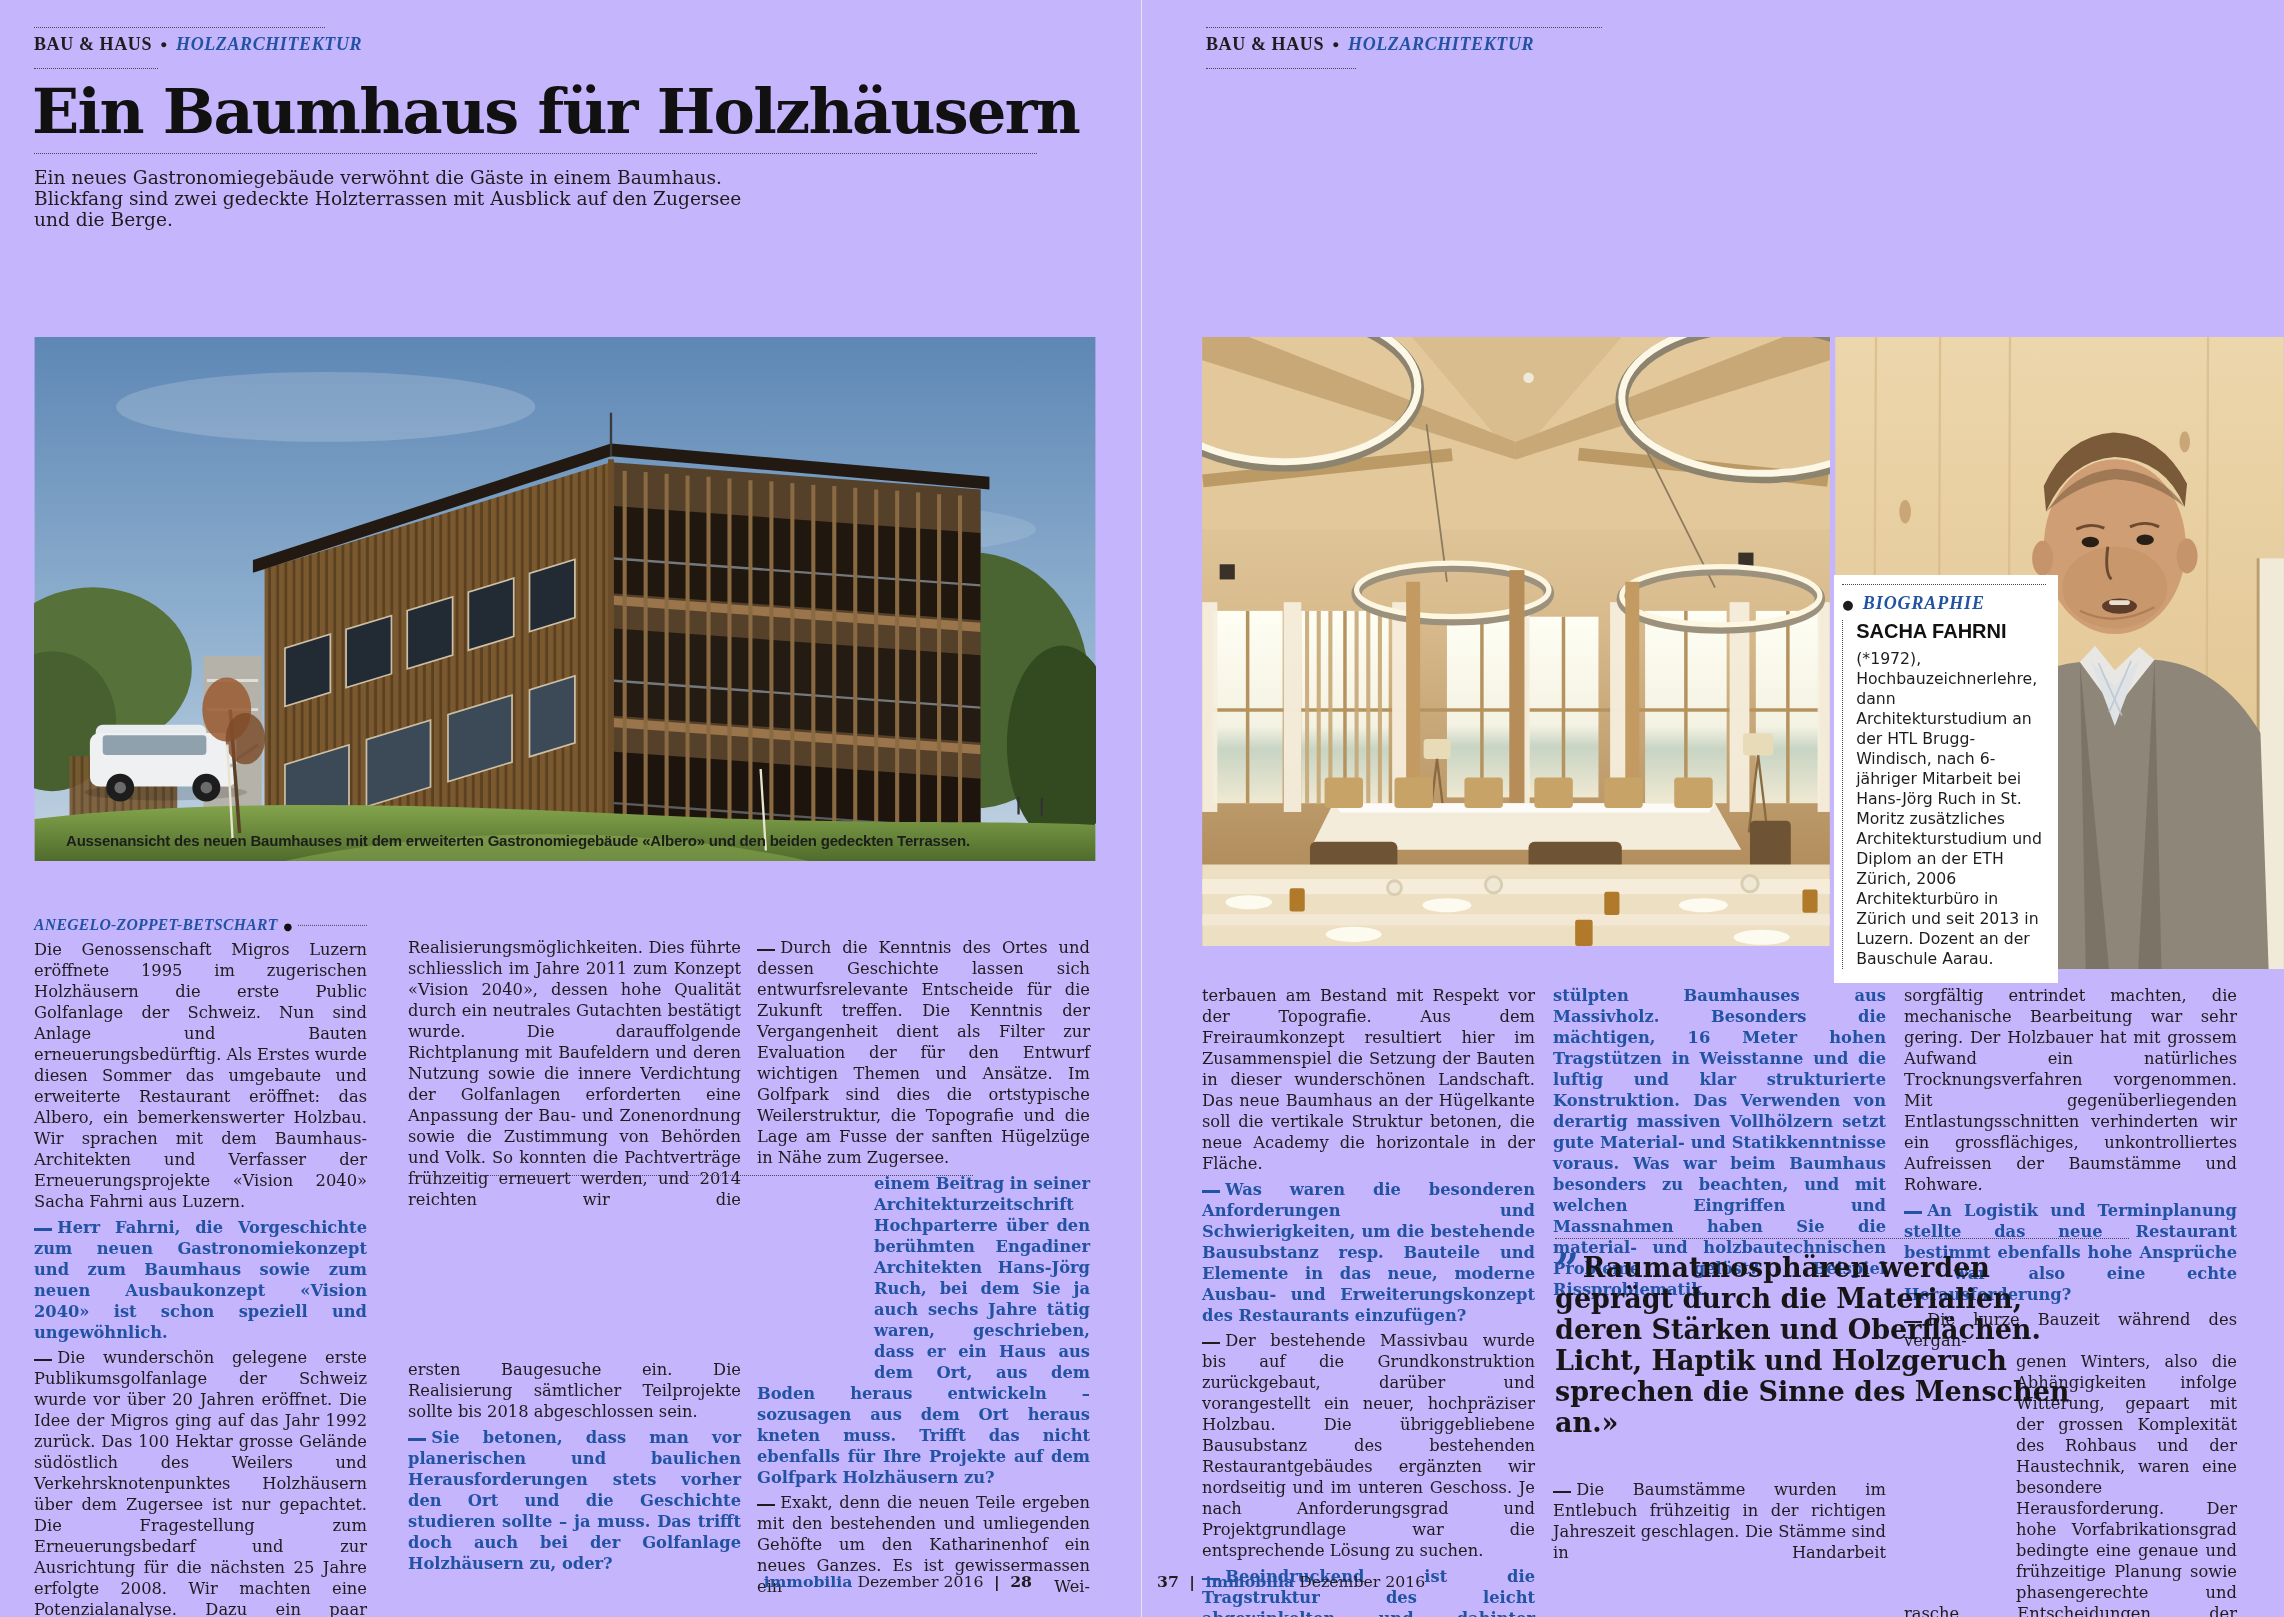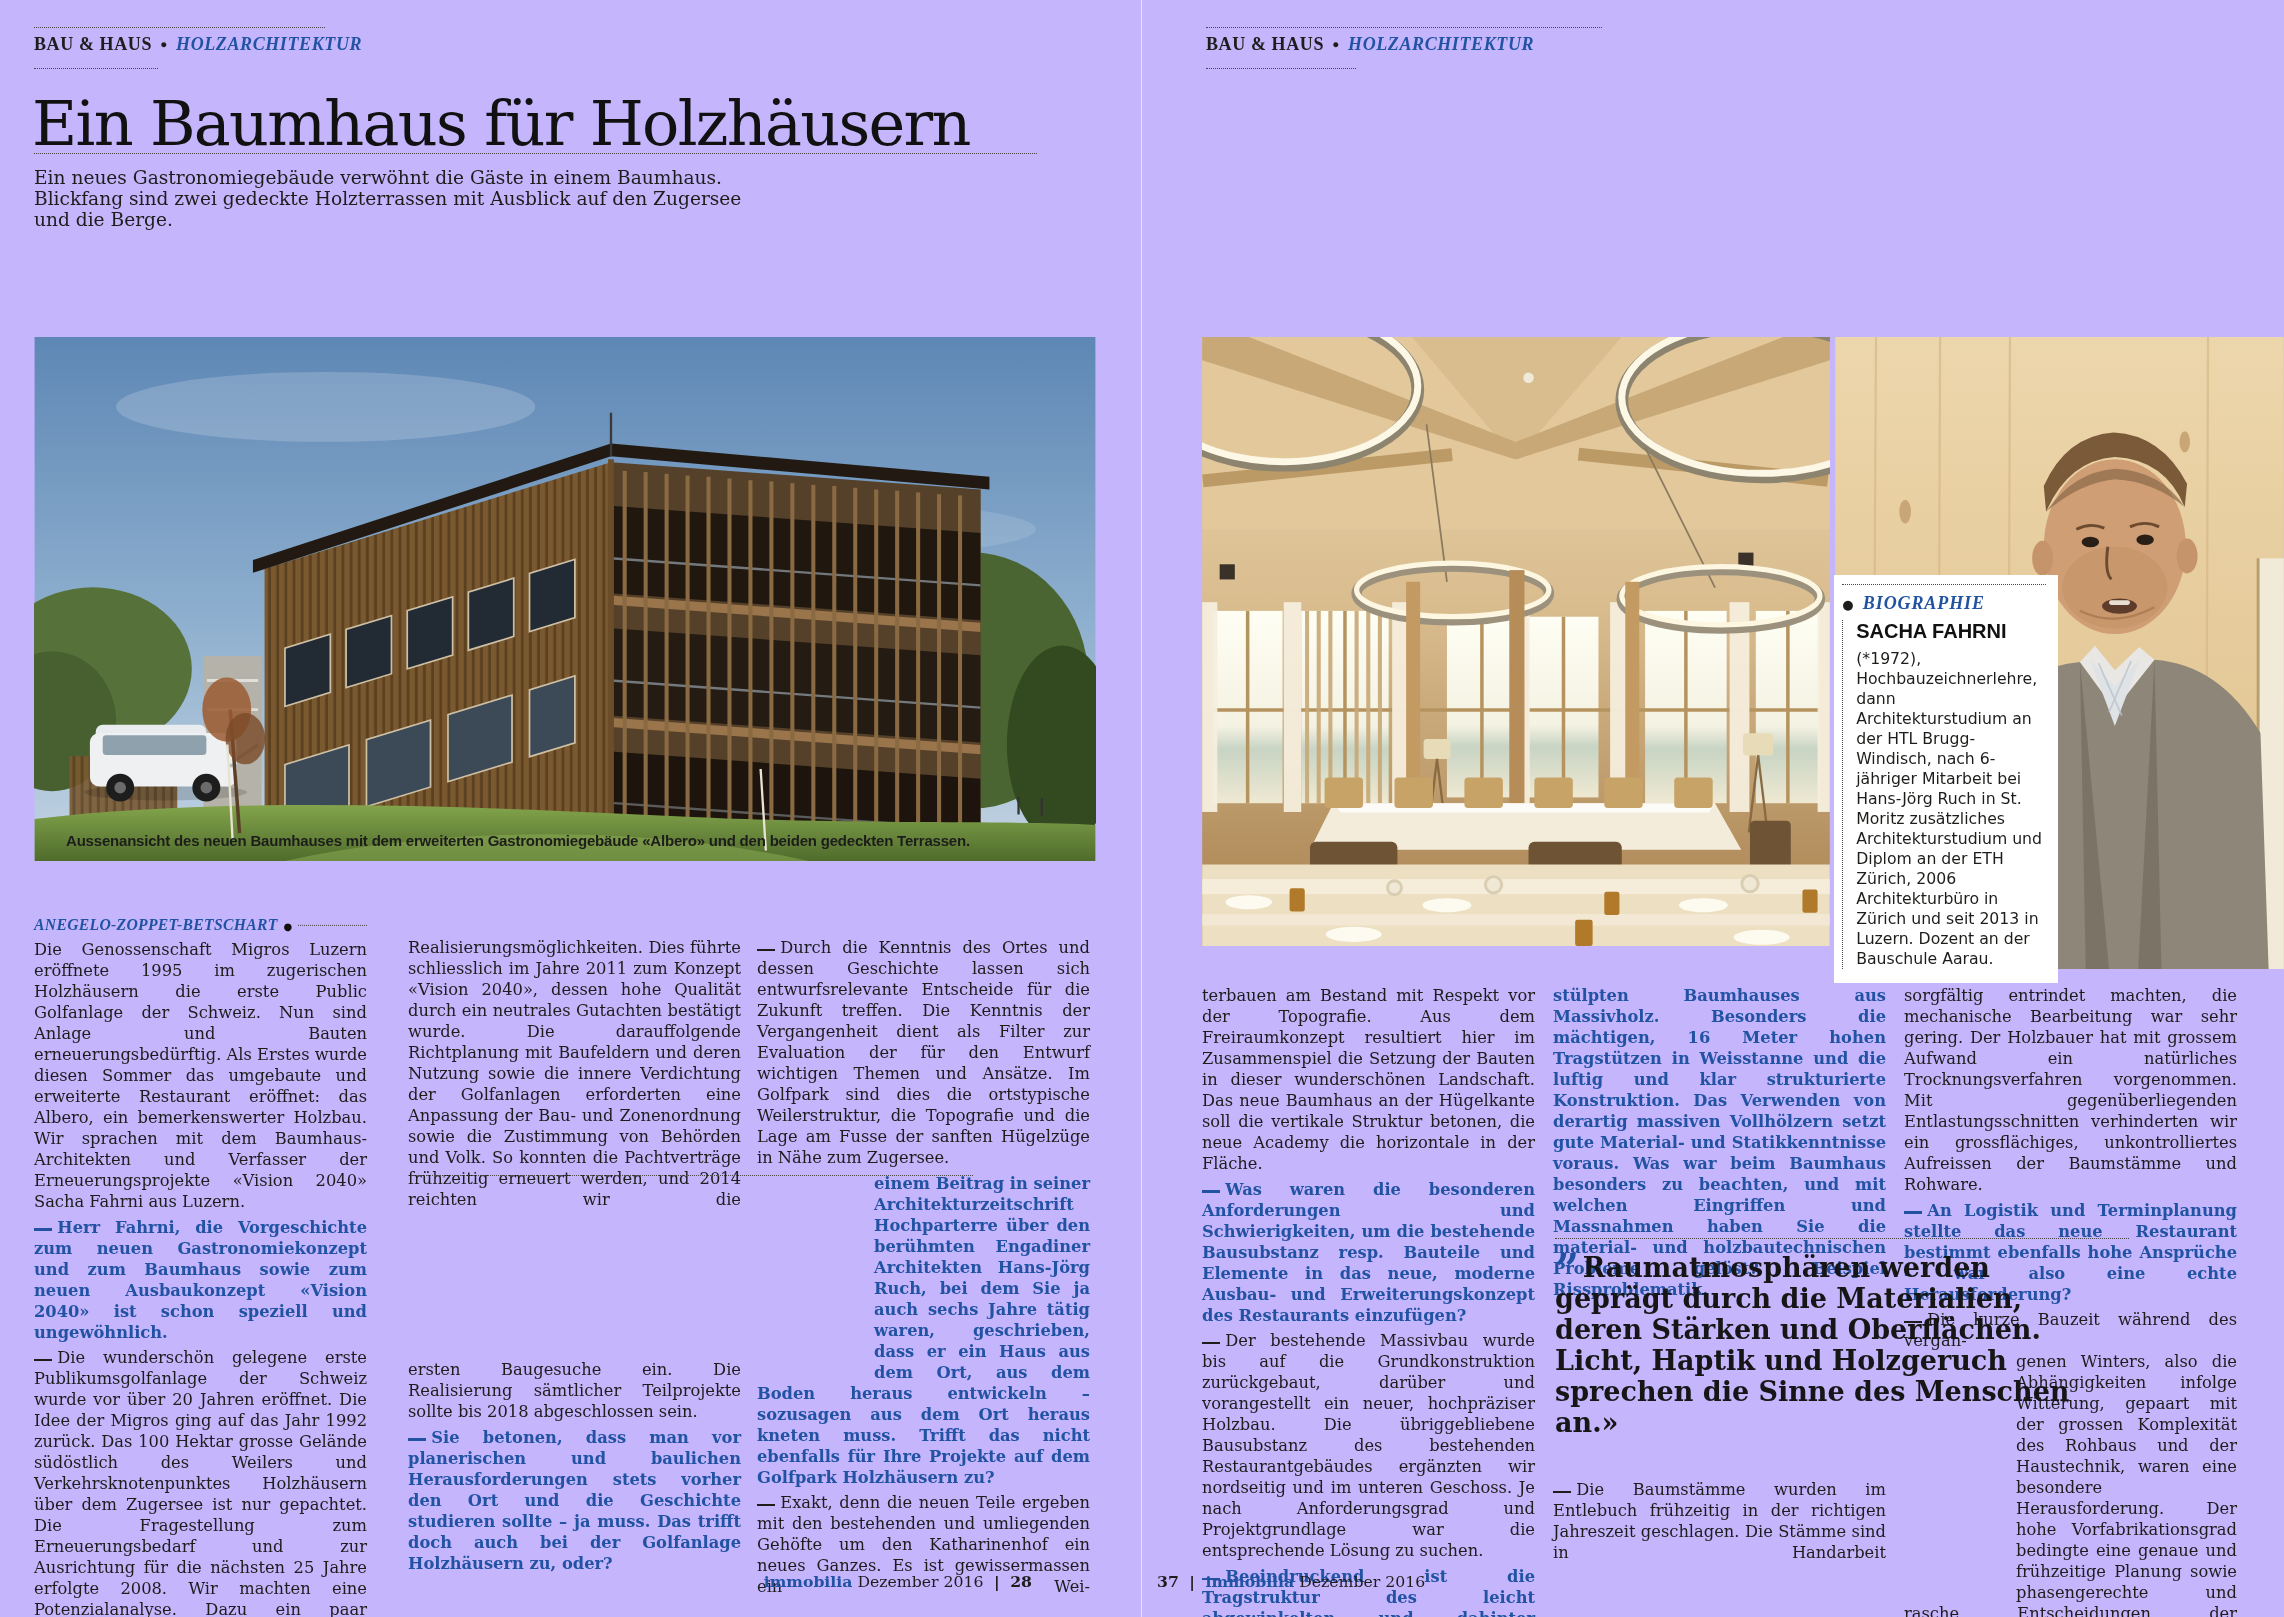--- a/index.html
+++ b/index.html
@@ -9,22 +9,22 @@
   .dotrule{border-top:1.7px dotted #4a4a4a;height:0;}
   .vline{border-left:1.2px solid #e6e6e6;height:1617px;left:1141px;top:0;}
 
   
   .kicker-row{display:flex;align-items:baseline;gap:8.2px;font-family:"Liberation Serif",serif;
               font-weight:bold;font-size:18px;letter-spacing:0.6px;}
   .kicker-topic{color:#2253a3;font-style:italic;}
   .kicker-bullet{font-size:11.7px;transform:translateY(-2.3px);}
 
   
-  .headline{font-family:"DejaVu Serif",serif;font-weight:normal;font-size:62px;letter-spacing:-1.7px;
-            white-space:nowrap;color:#111;margin-top:12px;}
+  .headline{font-family:"DejaVu Serif",serif;font-weight:bold;font-size:62px;letter-spacing:-1.7px;
+            white-space:nowrap;color:#111;}
   .standfirst{font-size:18.6px;line-height:21px;white-space:pre-line;color:#1d1d1b;}
 
   
   .caption{font-family:"Liberation Sans",sans-serif;font-weight:bold;font-size:15px;letter-spacing:-0.2px;}
   .byline{display:flex;align-items:baseline;width:333px;}
   .byline .name{font-family:"Liberation Serif",serif;font-style:italic;font-weight:bold;
                 font-size:15.7px;color:#2253a3;letter-spacing:0.3px;white-space:nowrap;}
   .byline .bull{font-size:10px;margin-left:5.8px;color:#111;}
   .byline .leader{flex:1;border-bottom:1.7px dotted #4a4a4a;margin-left:5.8px;transform:translateY(-4.1px);}
 

